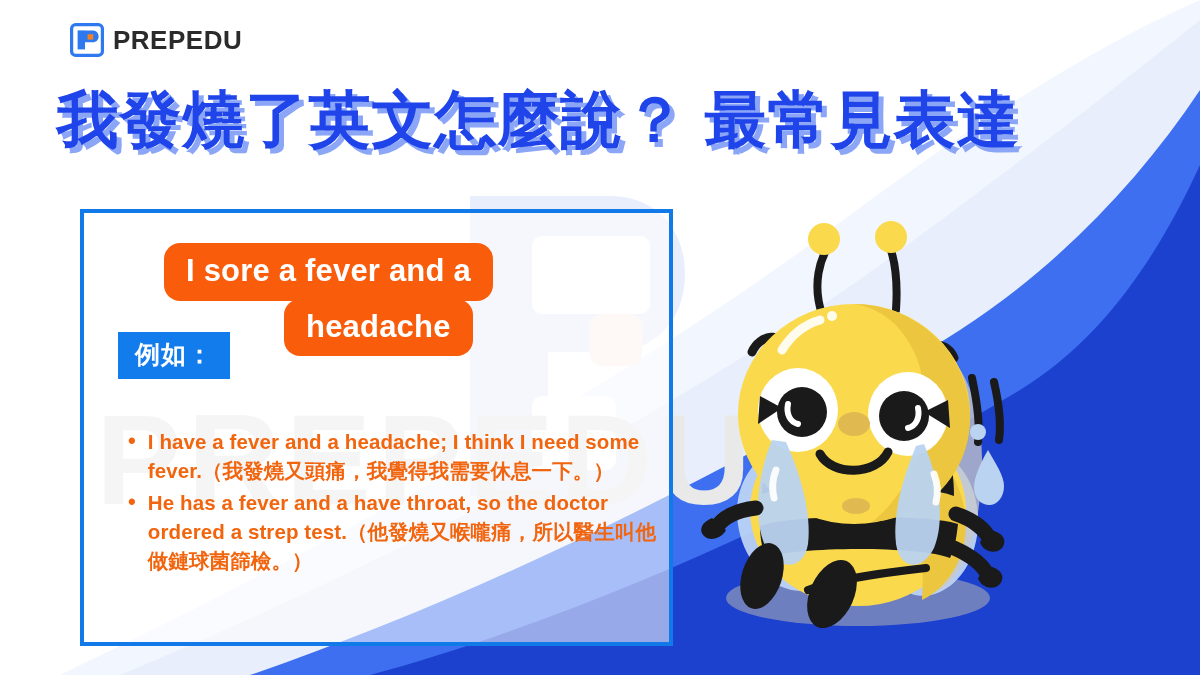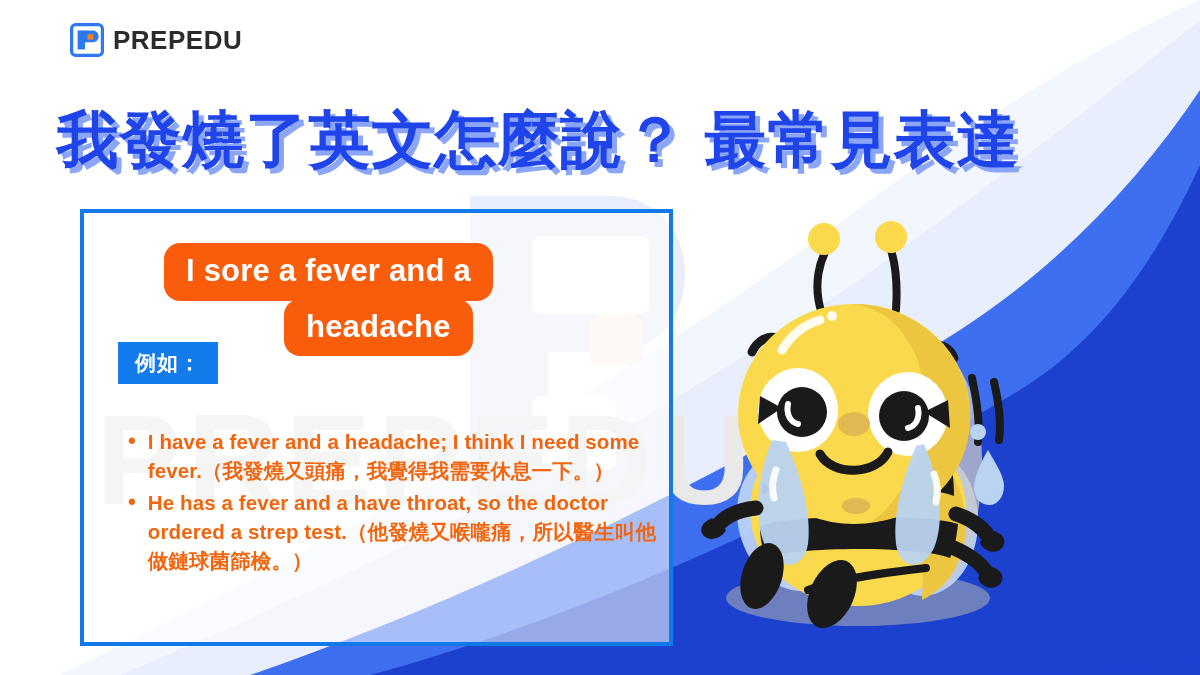--- a/index.html
+++ b/index.html
@@ -49,21 +49,20 @@
     left: 0; top: 84px; width: 1076px;
     z-index: 6;
     text-align: center;
     font-size: 62px;
     font-weight: bold;
     letter-spacing: 1px;
     color: #1f44ea;
     text-shadow: 5px 5px 0 #8ba6f7;
     white-space: nowrap;
     line-height: 1.15;
-    margin-top: 20px;
   }
 
   
   .card {
     position: absolute;
     left: 80px; top: 209px;
     width: 593px; height: 437px;
     z-index: 2;
     border: 4px solid #127ae8;
     background: rgba(255,255,255,0.55);
@@ -82,25 +81,25 @@
     padding: 8px 22px 10px 22px;
     border-radius: 16px;
     width: max-content;
   }
   .phrase-line.l1 { margin-left: 0; }
   .phrase-line.l2 { margin-left: 120px; margin-top: -2px; }
 
   
   .eg-tag {
     position: absolute;
-    left: 118px; top: 342px;
+    left: 118px; top: 332px;
     z-index: 5;
     background: #137ced;
     color: #ffffff;
-    font-size: 21px;
+    font-size: 25px;
     font-weight: bold;
     letter-spacing: 1px;
     padding: 9px 17px 10px 17px;
     line-height: 1.1;
   }
 
   
   .bullets {
     position: absolute;
     left: 128px; top: 427px;

